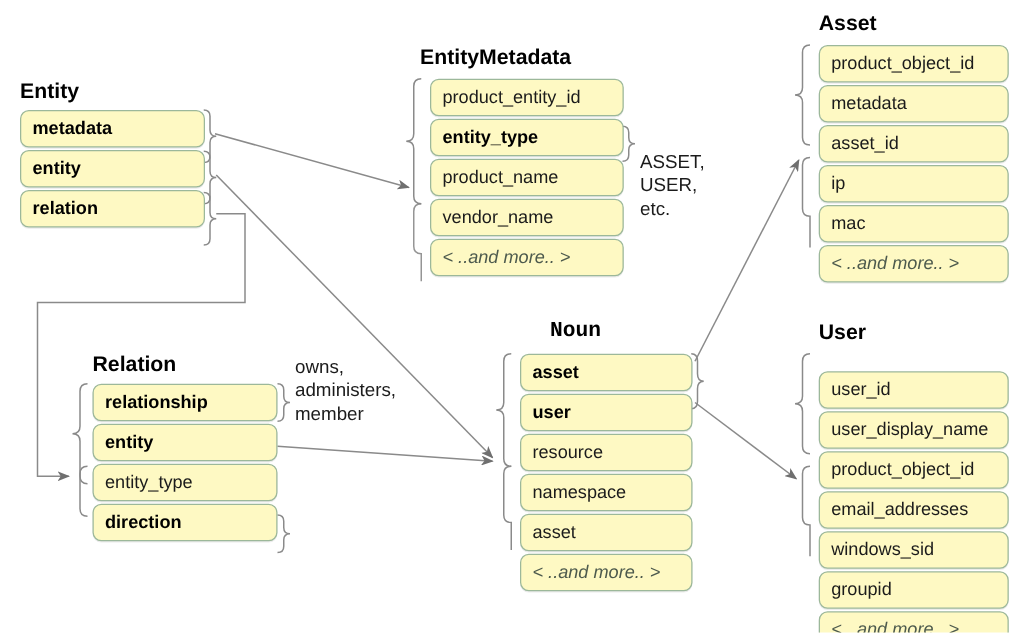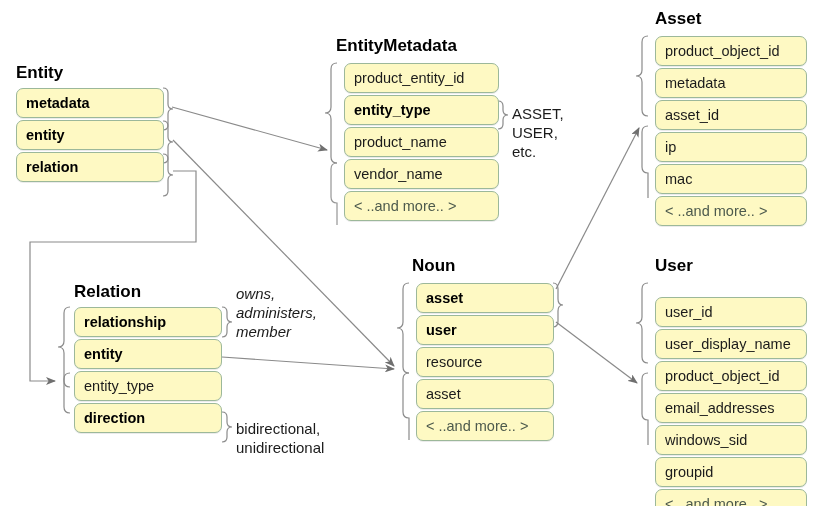--- a/index.html
+++ b/index.html
@@ -24,21 +24,21 @@
     border-radius:7px;
     height:30px;
     display:flex;align-items:center;
     padding:0 9px;
     font-size:14.5px;
     color:#1b1b1b;
     box-shadow:0 1px 0 rgba(0,0,0,0.08);
     white-space:nowrap;
   }
   .row.bold{font-weight:bold;color:#000;}
-  .row.more{color:#4d5a4d;}
+  .row.more{font-style:italic;color:#4d5a4d;}
 
   .note{
     position:absolute;font-size:15px;color:#1b1b1b;line-height:19px;
     white-space:pre-line;
   }
 </style>
 </head>
 <body>
 
 <div id="canvas">
@@ -106,21 +106,21 @@
     <div class="group-title" style="left:336px;top:36px;">EntityMetadata</div>
     <div class="rows" style="left:344px;top:63px;width:155px;">
       <div class="row">product_entity_id</div>
       <div class="row bold">entity_type</div>
       <div class="row">product_name</div>
       <div class="row">vendor_name</div>
       <div class="row more">&lt; ..and more.. &gt;</div>
     </div>
   </div>
 
-  <div class="note" style="left:512px;top:104px;">ASSET,
+  <div class="note" style="left:512px;top:120px;">ASSET,
 USER,
 etc.</div>
 
   <div class="group">
     <div class="group-title" style="left:655px;top:9px;">Asset</div>
     <div class="rows" style="left:655px;top:36px;width:152px;">
       <div class="row">product_object_id</div>
       <div class="row">metadata</div>
       <div class="row">asset_id</div>
       <div class="row">ip</div>
@@ -136,40 +136,39 @@
       <div class="row">user_display_name</div>
       <div class="row">product_object_id</div>
       <div class="row">email_addresses</div>
       <div class="row">windows_sid</div>
       <div class="row">groupid</div>
       <div class="row more">&lt; ..and more.. &gt;</div>
     </div>
   </div>
 
   <div class="group">
-    <div class="group-title" style="left:412px;top:256px;">Noun</div>
+    <div class="group-title" style="left:440px;top:256px;font-family:Liberation Mono, monospace;">Noun</div>
     <div class="rows" style="left:416px;top:283px;width:138px;">
       <div class="row bold">asset</div>
       <div class="row bold">user</div>
       <div class="row">resource</div>
+      <div class="row">namespace</div>
       <div class="row">asset</div>
       <div class="row more">&lt; ..and more.. &gt;</div>
     </div>
   </div>
 
   <div class="group">
     <div class="group-title" style="left:74px;top:282px;">Relation</div>
     <div class="rows" style="left:74px;top:307px;width:148px;">
       <div class="row bold">relationship</div>
       <div class="row bold">entity</div>
       <div class="row">entity_type</div>
       <div class="row bold">direction</div>
     </div>
   </div>
 
-  <div class="note" style="left:236px;top:284px;font-style:italic;">owns,
+  <div class="note" style="left:236px;top:284px;">owns,
 administers,
 member</div>
 
-  <div class="note" style="left:236px;top:419px;">bidirectional,
-unidirectional</div>
 
 </div>
 
 </body></html>

